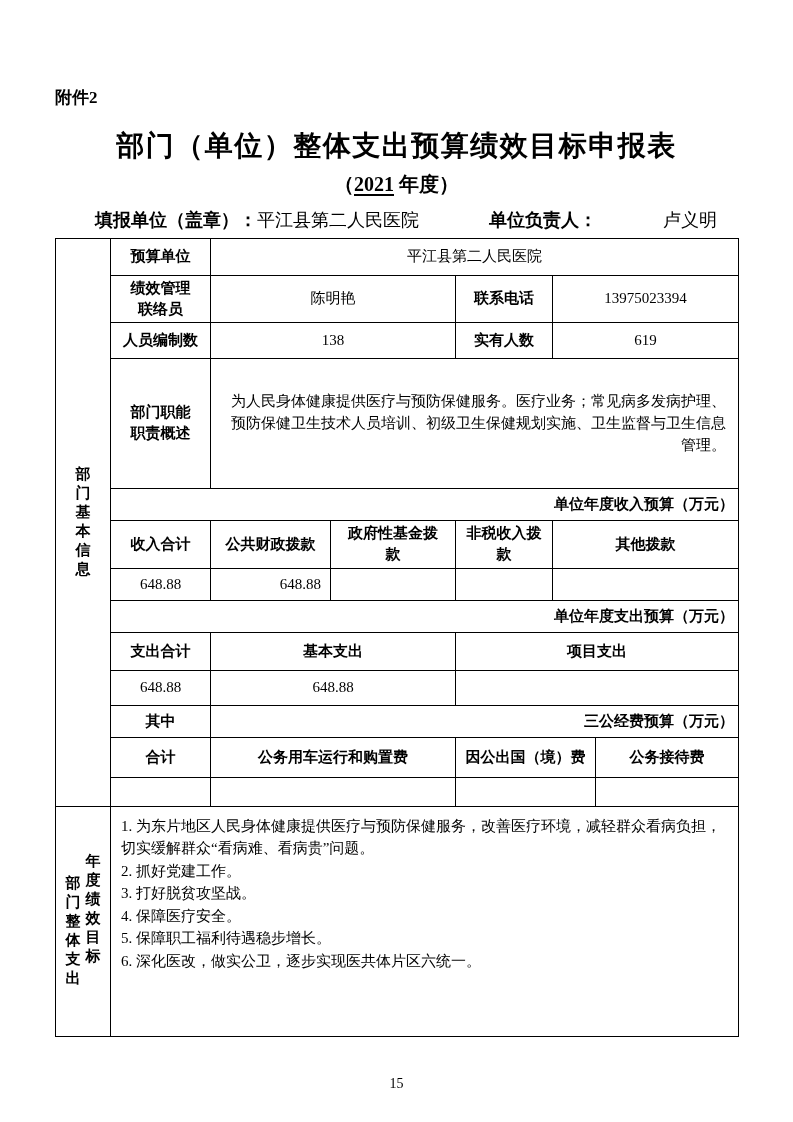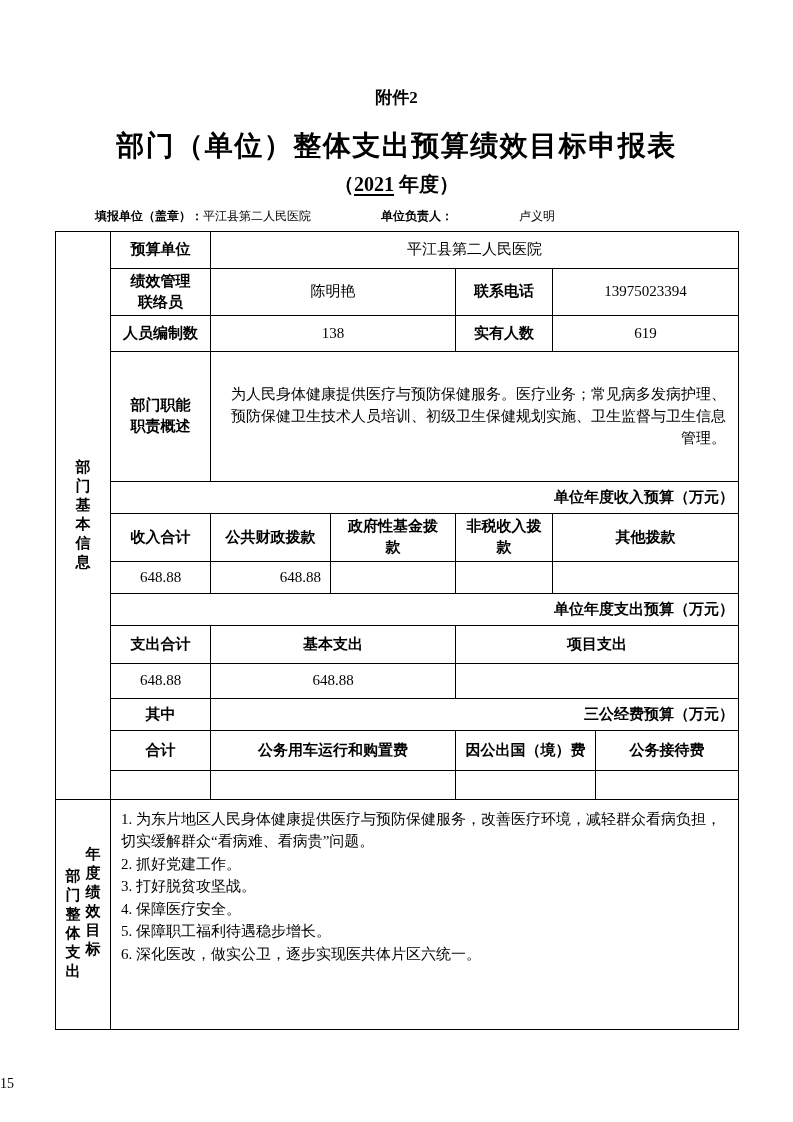--- a/index.html
+++ b/index.html
@@ -3,30 +3,30 @@
 <meta charset="utf-8">
 <style>
   * { box-sizing: border-box; }
   html, body { margin: 0; padding: 0; }
   body {
     width: 793px; height: 1122px; background: #ffffff; color: #000;
     font-family: "Liberation Serif", "DejaVu Serif", serif;
   }
   .page { position: relative; width: 793px; height: 1122px; padding: 86px 55px 0 55px; overflow: hidden; }
 
-  .attachment { font-size: 17px; font-weight: bold; text-align: center; }
+  .attachment { font-size: 17px; font-weight: bold; }
 
   .title {
     margin-top: 20px; text-align: center; font-size: 28px; font-weight: bold;
     letter-spacing: 1.5px; line-height: 1.2; white-space: nowrap;
   }
   .subtitle { margin-top: 8px; text-align: center; font-size: 20px; font-weight: bold; }
   .subtitle .year { text-decoration: underline; text-underline-offset: 3px; }
 
-  .meta { margin-top: 10px; margin-bottom: 6px; font-size: 12px; padding-left: 40px; display: flex; align-items: baseline; white-space: pre; }
+  .meta { margin-top: 10px; margin-bottom: 6px; font-size: 18px; padding-left: 40px; display: flex; align-items: baseline; white-space: pre; }
   .meta .b { font-weight: bold; }
   .meta .gap1 { margin-left: 70px; }
   .meta .gap2 { margin-left: 66px; }
 
   table.form { border-collapse: collapse; table-layout: fixed; width: 683px; }
   .form td {
     border: 1px solid #000; font-size: 15px; text-align: center;
     vertical-align: middle; padding: 2px 4px; overflow: hidden; line-height: 1.4;
   }
   .form td.lbl { font-weight: bold; white-space: pre-line; }
@@ -43,21 +43,21 @@
   .vwrap { display: flex; justify-content: center; align-items: center; gap: 3px; }
   .vtext {
     width: 17px; font-size: 15px; font-weight: bold; line-height: 19px;
     word-break: break-all; text-align: center;
   }
   .vtext.shift-down { position: relative; top: 10px; }
   .vtext.shift-up { position: relative; top: -12px; }
 
   .goal-item { margin: 0; }
 
-  .pageno { position: absolute; left: 0; right: 0; bottom: 30px; text-align: left; font-size: 14px; }
+  .pageno { position: absolute; left: 0; right: 0; bottom: 30px; text-align: center; font-size: 14px; }
 </style>
 </head>
 <body>
 
 <div class="page">
 
   <div class="attachment">附件2</div>
 
   <div class="title">部门（单位）整体支出预算绩效目标申报表</div>
 

